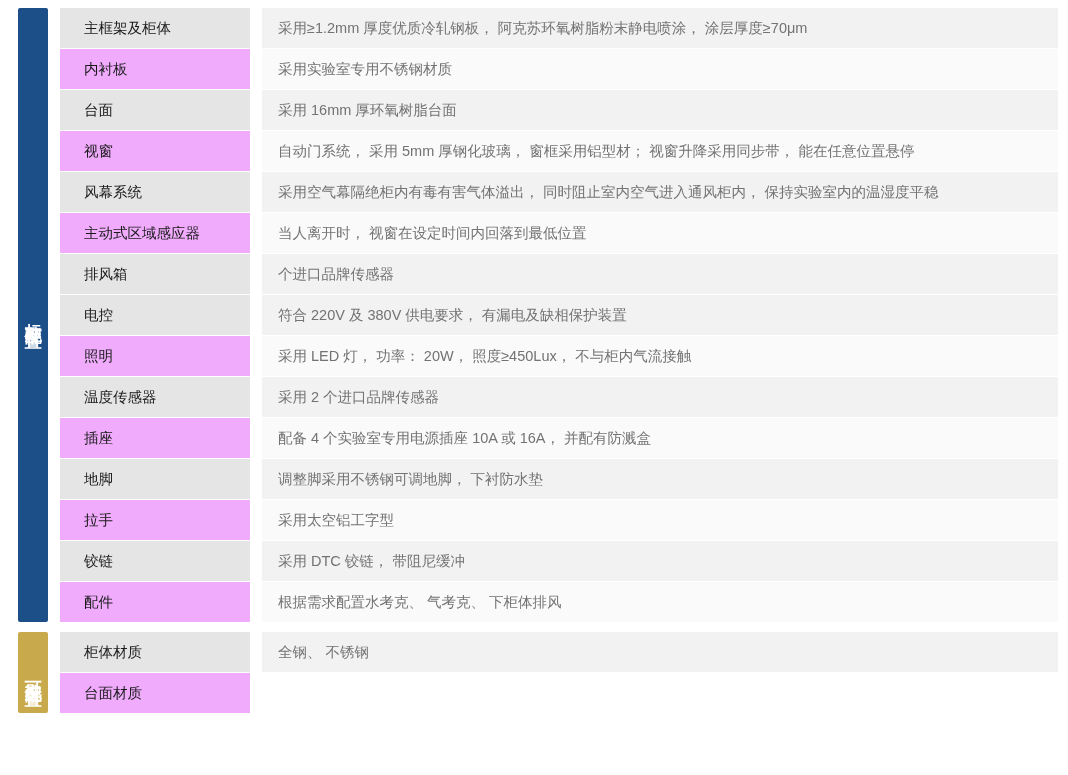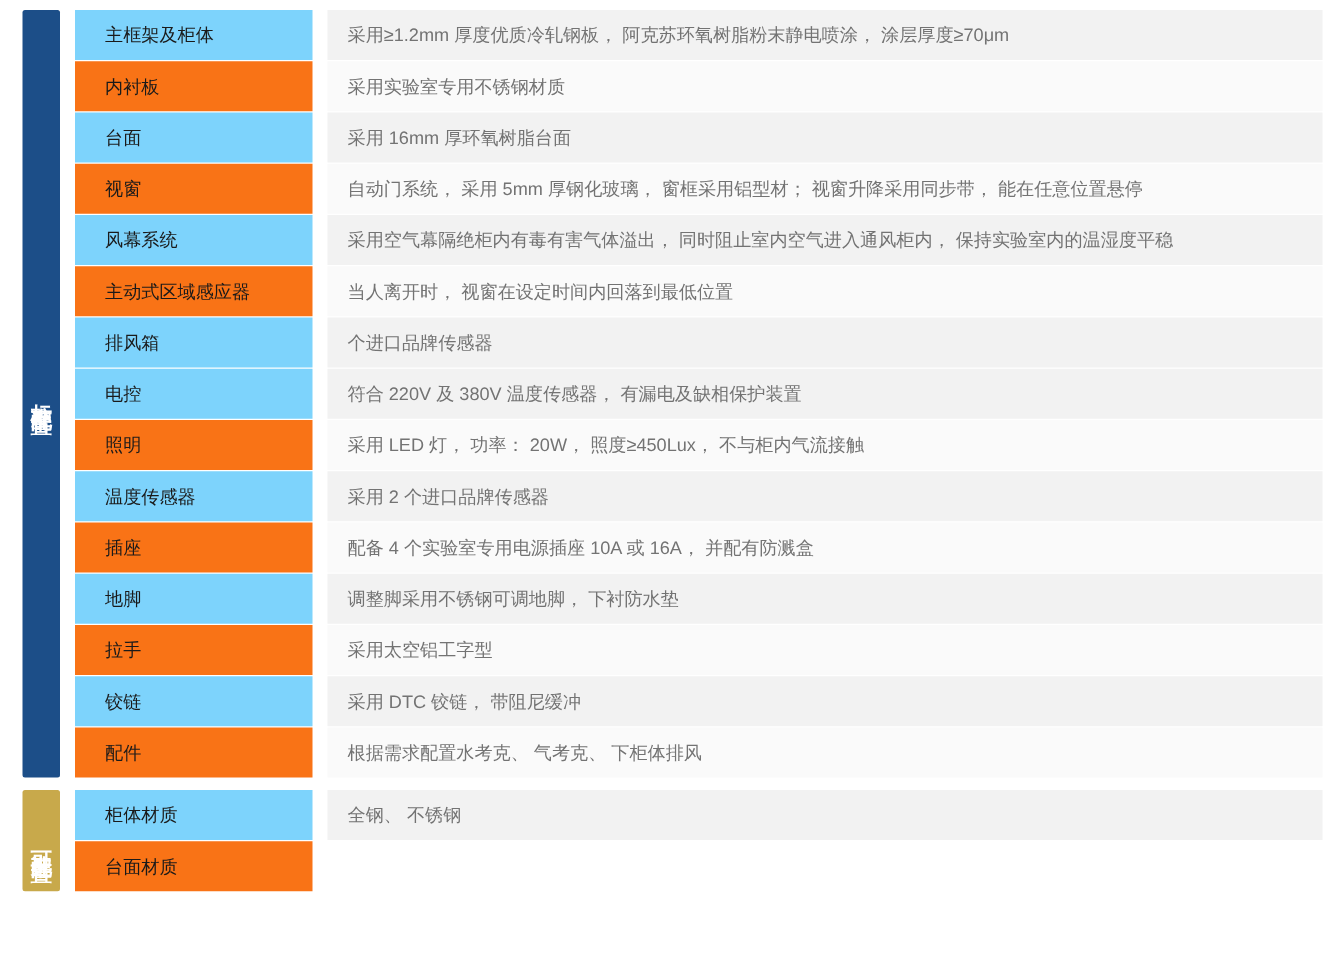--- a/index.html
+++ b/index.html
@@ -51,23 +51,23 @@
   .rows {
     flex: 1;
     display: flex;
     flex-direction: column;
   }
   .row {
     display: flex;
     align-items: stretch;
     height: 40px;
   }
-  .row-alt-a .cell-name { background: #7dd3fc; }
+  .row-alt-a .cell-name { background: #e5e5e5; }
   .row-alt-a .cell-desc { background: #f2f2f2; }
-  .row-alt-b .cell-name { background: #f97316; }
+  .row-alt-b .cell-name { background: #f0abfc; }
   .row-alt-b .cell-desc { background: #fafafa; }
 
   .cell-name {
     width: 190px;
     min-width: 190px;
     margin-left: 12px;
     display: flex;
     align-items: center;
     padding-left: 24px;
     box-sizing: border-box;
@@ -123,21 +123,21 @@
       <div class="row row-alt-b">
         <div class="cell-name">主动式区域感应器</div>
         <div class="cell-desc">当人离开时， 视窗在设定时间内回落到最低位置</div>
       </div>
       <div class="row row-alt-a">
         <div class="cell-name">排风箱</div>
         <div class="cell-desc">个进口品牌传感器</div>
       </div>
       <div class="row row-alt-a">
         <div class="cell-name">电控</div>
-        <div class="cell-desc">符合 220V 及 380V 温度传感器， 有漏电及缺相保护装置</div>
+        <div class="cell-desc">符合 220V 及 380V 供电要求， 有漏电及缺相保护装置</div>
       </div>
       <div class="row row-alt-b">
         <div class="cell-name">照明</div>
         <div class="cell-desc">采用 LED 灯， 功率： 20W， 照度≥450Lux， 不与柜内气流接触</div>
       </div>
       <div class="row row-alt-a">
         <div class="cell-name">温度传感器</div>
         <div class="cell-desc">采用 2 个进口品牌传感器</div>
       </div>
       <div class="row row-alt-b">

